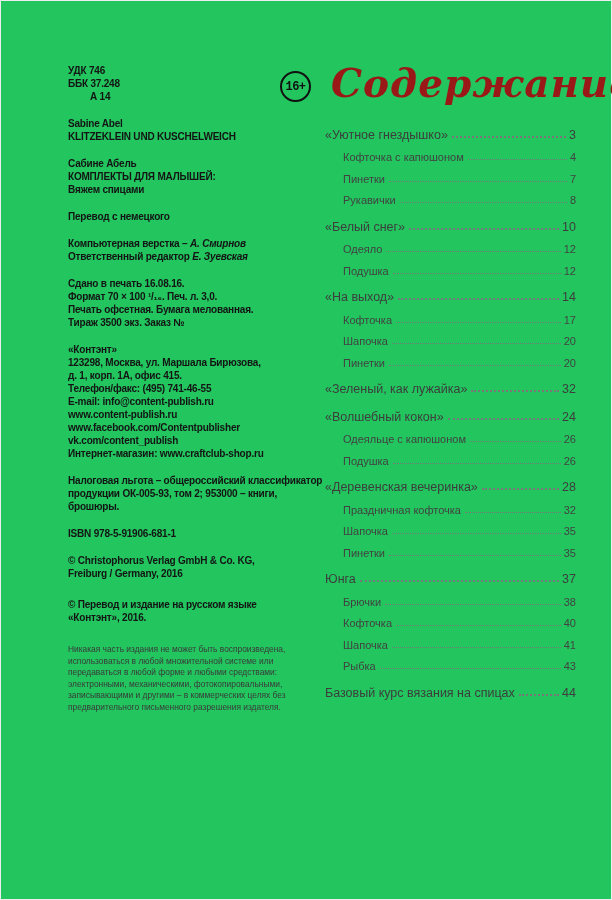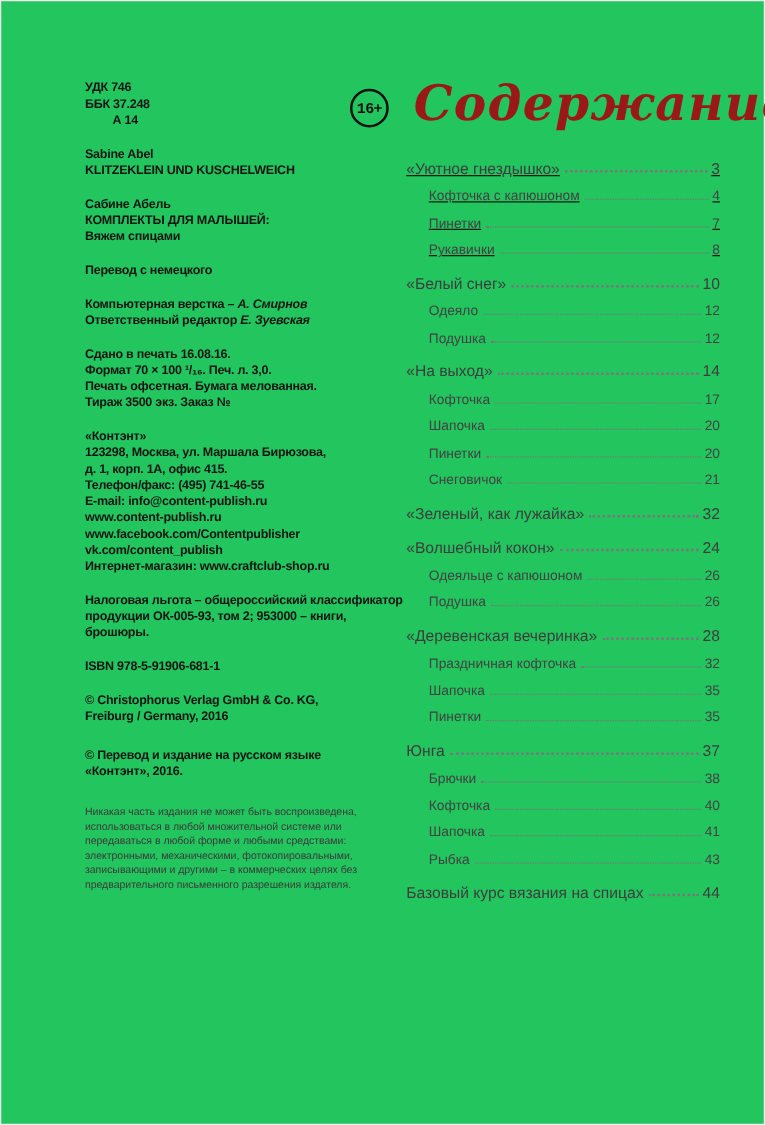--- a/index.html
+++ b/index.html
@@ -42,21 +42,21 @@
   }
   .page-title{
     margin:0 0 0 20px;flex:1;
     font-family:"DejaVu Serif","Liberation Serif",serif;
     font-style:italic;font-weight:bold;
     font-size:39px;line-height:46px;letter-spacing:1px;
   }
 
   .toc{padding-left:57px;margin-top:4px;}
   .toc-group{margin-top:6px;}
-  .toc-group:first-child{margin-top:0;text-decoration:underline;}
+  .toc-group:first-child{margin-top:0;}
   .toc-row{display:flex;align-items:flex-end;height:21.5px;color:#3d3d3d;}
   .toc-row.main{font-size:12.5px;}
   .toc-row.sub{font-size:11px;padding-left:18px;color:#424242;}
   .toc-label{white-space:nowrap;padding-bottom:2px;}
   .toc-dots{
     flex:1;margin:0 3px 6px 4px;
     border-bottom:2px dotted #787878;
   }
   .toc-row.sub .toc-dots{border-bottom-width:1.8px;margin-bottom:5px;}
   .toc-page{white-space:nowrap;padding-bottom:2px;}
@@ -193,25 +193,20 @@
           <div class="toc-row sub">
             <span class="toc-label">Шапочка</span>
             <span class="toc-dots"></span>
             <span class="toc-page">20</span>
           </div>
           <div class="toc-row sub">
             <span class="toc-label">Пинетки</span>
             <span class="toc-dots"></span>
             <span class="toc-page">20</span>
           </div>
-          <div class="toc-row sub">
-            <span class="toc-label">Снеговичок</span>
-            <span class="toc-dots"></span>
-            <span class="toc-page">21</span>
-          </div>
         </div>
         <div class="toc-group">
           <div class="toc-row main">
             <span class="toc-label">«Зеленый, как лужайка»</span>
             <span class="toc-dots"></span>
             <span class="toc-page">32</span>
           </div>
         </div>
         <div class="toc-group">
           <div class="toc-row main">

